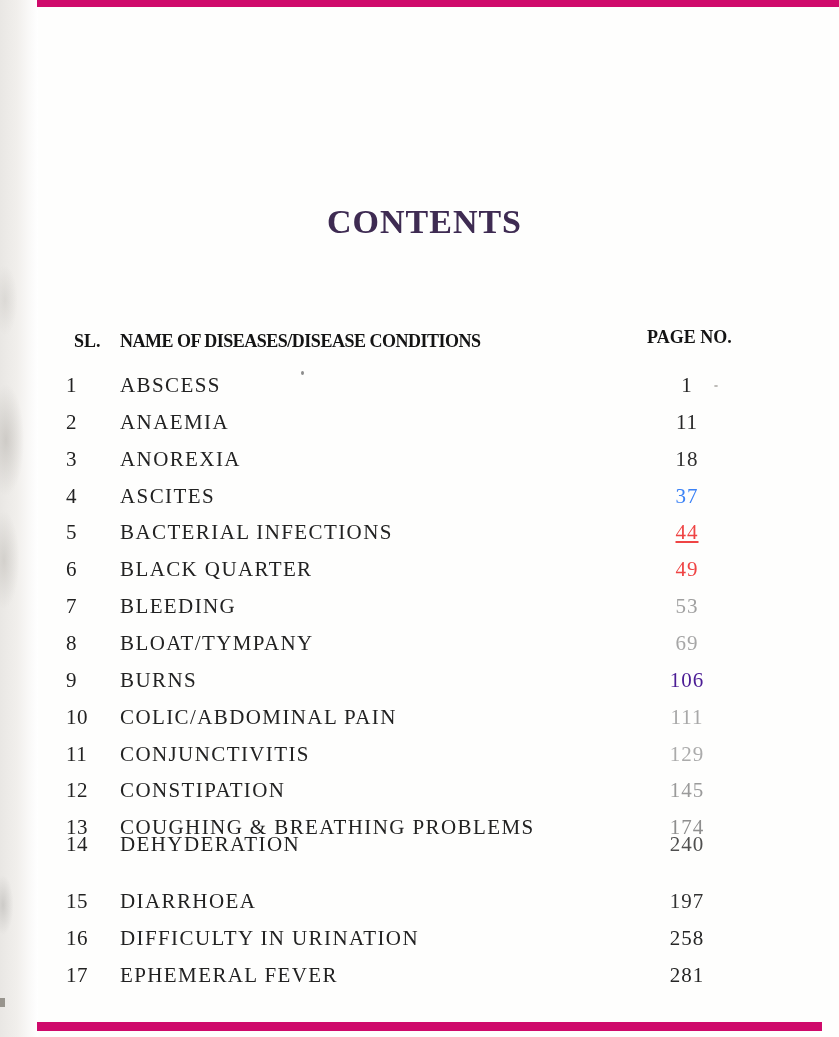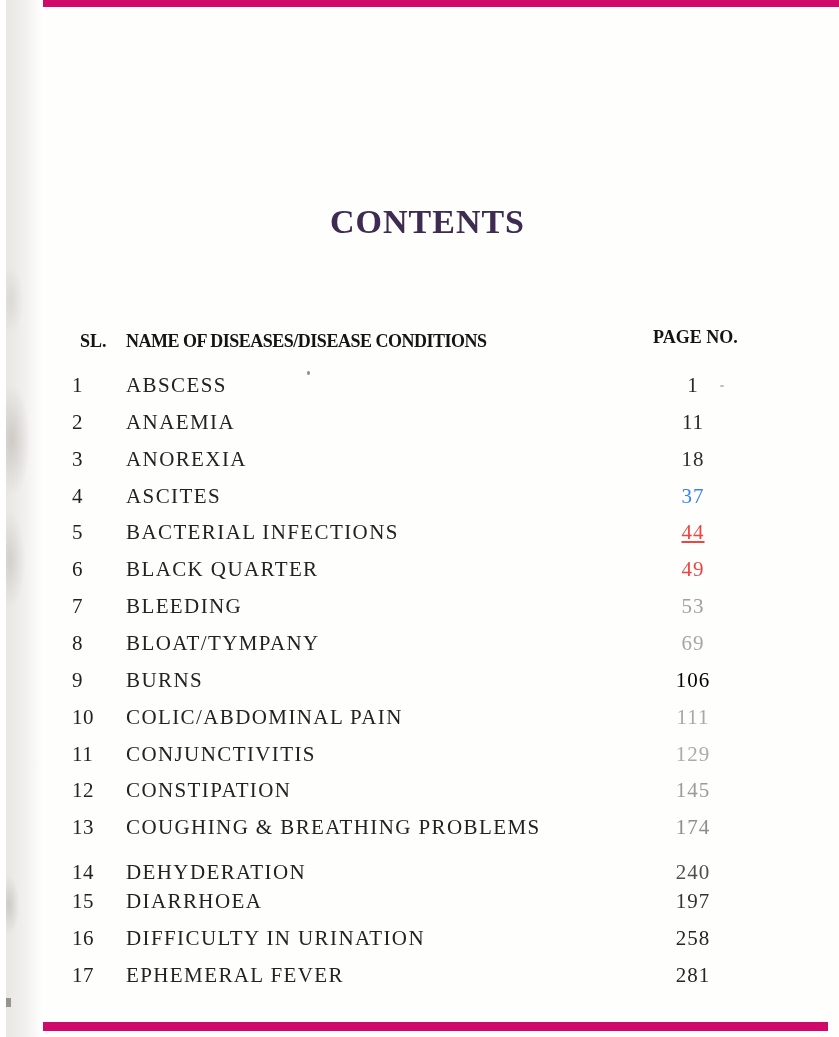--- a/index.html
+++ b/index.html
@@ -5,21 +5,20 @@
   html, body {
     margin: 0; padding: 0;
     width: 839px; height: 1037px;
     background: #ffffff;
     font-family: "Liberation Serif", serif;
     overflow: hidden;
   }
   .page {
     position: absolute; inset: 0;
     background: #fefefd;
-    margin-left: 6px;
   }
   
   .edge-shadow {
     position: absolute; left: 0; top: 0; bottom: 0; width: 38px;
     background:
       radial-gradient(ellipse 26px 80px at 6px 440px, rgba(170,166,160,.45), transparent 70%),
       radial-gradient(ellipse 22px 70px at 4px 560px, rgba(175,171,165,.40), transparent 70%),
       radial-gradient(ellipse 18px 50px at 5px 300px, rgba(190,187,182,.35), transparent 70%),
       radial-gradient(ellipse 14px 40px at 3px 905px, rgba(150,148,145,.35), transparent 75%),
       linear-gradient(90deg, #e9e7e4 0%, #f1efec 45%, #f9f8f7 75%, #ffffff 100%);
@@ -115,21 +114,21 @@
 
   <div class="toc-row" style="top: 257.95px;">
     <span class="c-sl">8</span>
     <span class="c-name">BLOAT/TYMPANY</span>
     <span class="c-page" style="color: rgb(166, 166, 166);">69</span>
   </div>
 
   <div class="toc-row" style="top: 294.8px;">
     <span class="c-sl">9</span>
     <span class="c-name">BURNS</span>
-    <span class="c-page" style="color: #000000;">106</span>
+    <span class="c-page" style="color: #4c1d95;">106</span>
   </div>
 
   <div class="toc-row" style="top: 331.65px;">
     <span class="c-sl">10</span>
     <span class="c-name">COLIC/ABDOMINAL PAIN</span>
     <span class="c-page" style="color: rgb(168, 168, 168);">111</span>
   </div>
 
   <div class="toc-row" style="top: 368.5px;">
     <span class="c-sl">11</span>
@@ -142,21 +141,21 @@
     <span class="c-name">CONSTIPATION</span>
     <span class="c-page" style="color: rgb(154, 154, 154);">145</span>
   </div>
 
   <div class="toc-row" style="top: 442.2px;">
     <span class="c-sl">13</span>
     <span class="c-name">COUGHING &amp; BREATHING PROBLEMS</span>
     <span class="c-page" style="color: rgb(142, 142, 142);">174</span>
   </div>
 
-  <div class="toc-row" style="top: 487px;">
+  <div class="toc-row" style="top: 459px;">
     <span class="c-sl">14</span>
     <span class="c-name">DEHYDERATION</span>
     <span class="c-page" style="color: rgb(79, 79, 79);">240</span>
   </div>
 
   <div class="toc-row" style="top: 515.9px;">
     <span class="c-sl">15</span>
     <span class="c-name">DIARRHOEA</span>
     <span class="c-page" style="color: rgb(51, 51, 51);">197</span>
   </div>

